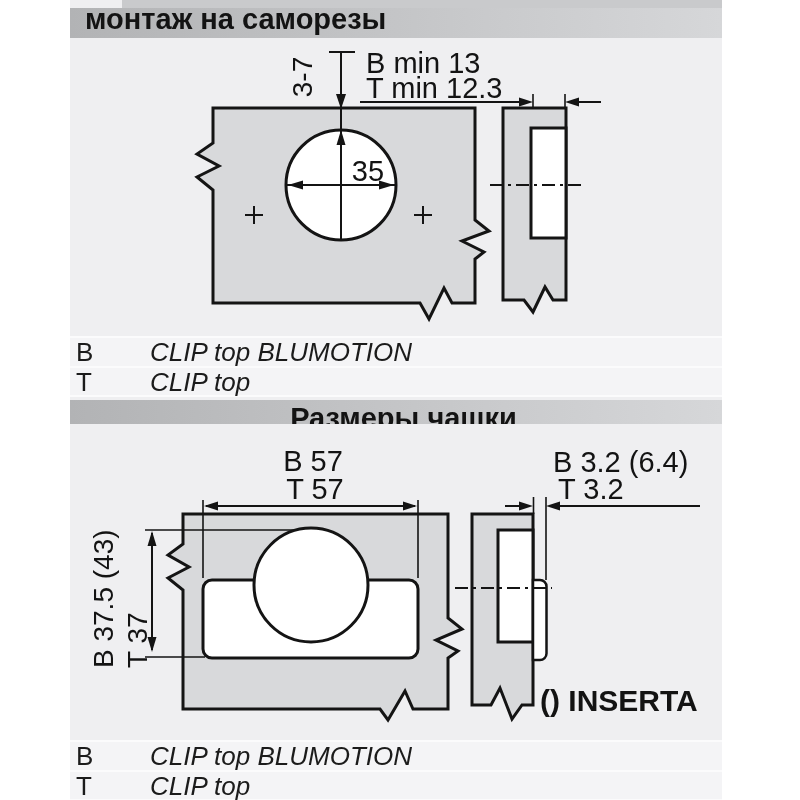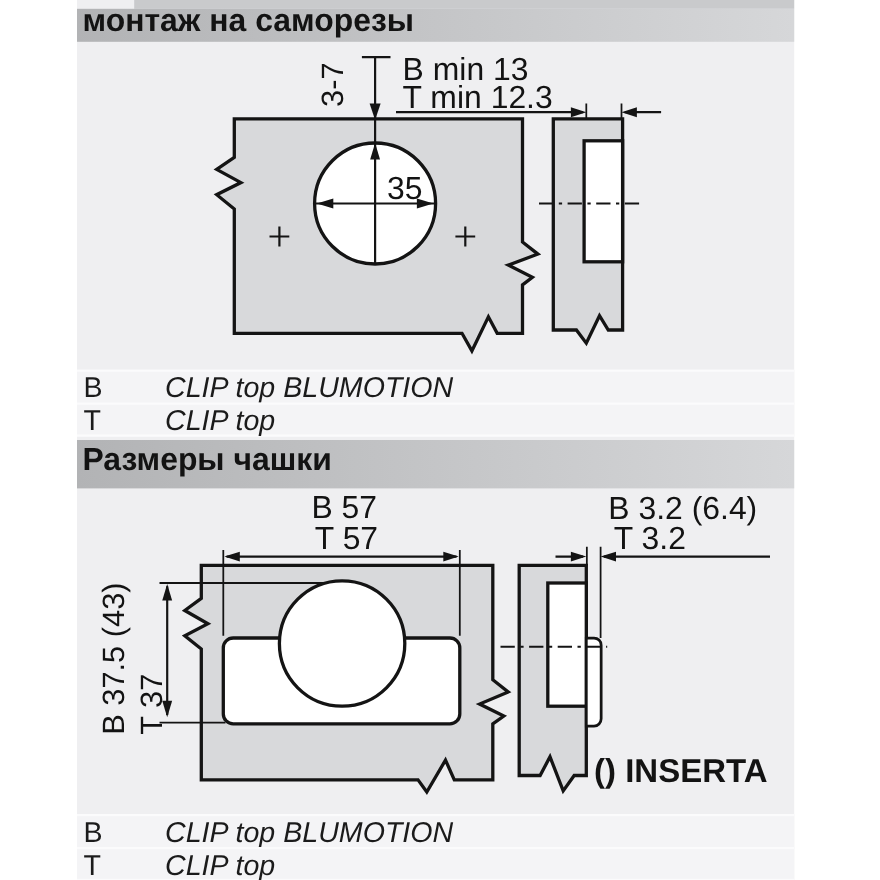--- a/index.html
+++ b/index.html
@@ -3,22 +3,22 @@
 <meta charset="utf-8">
 <style>
   html,body{margin:0;padding:0;background:#ffffff;}
   .page{position:relative;width:800px;height:800px;background:#ffffff;overflow:hidden;
         font-family:"Liberation Sans",sans-serif;color:#161616;}
   .content-col{position:absolute;left:70px;top:0;width:652px;height:800px;background:#efeff1;}
   .top-strip{position:absolute;left:122px;top:0;width:600px;height:8px;background:#c9cacc;}
   .section-bar{position:absolute;left:70px;width:652px;
                background:linear-gradient(to right,#b2b3b5,#d6d7d9);overflow:hidden;}
   .bar1{top:8px;height:30px;}
-  .bar2{top:400px;height:44px;}
-  .bar-title{font-weight:bold;font-size:29px;color:#131313;padding-left:5px;white-space:nowrap;}
+  .bar2{top:400px;height:24px;text-align:center;}
+  .bar-title{font-weight:bold;font-size:29px;color:#131313;padding-left:15px;white-space:nowrap;}
   .bar1 .bar-title{line-height:34px;margin-top:-6px;}
   .bar2 .bar-title{line-height:32px;padding-top:2px;}
   svg{position:absolute;display:block;}
   .svg1{left:70px;top:38px;}
   .svg2{left:70px;top:432px;}
   svg text{font-family:"Liberation Sans",sans-serif;fill:#131313;font-size:29px;}
   .rot{font-size:28px;}
   .ins{font-weight:bold;font-size:30px;}
   .legend-row{position:absolute;left:70px;width:652px;background:#f4f4f6;
               border-top:2px solid #fbfbfc;border-bottom:2px solid #fbfbfc;

